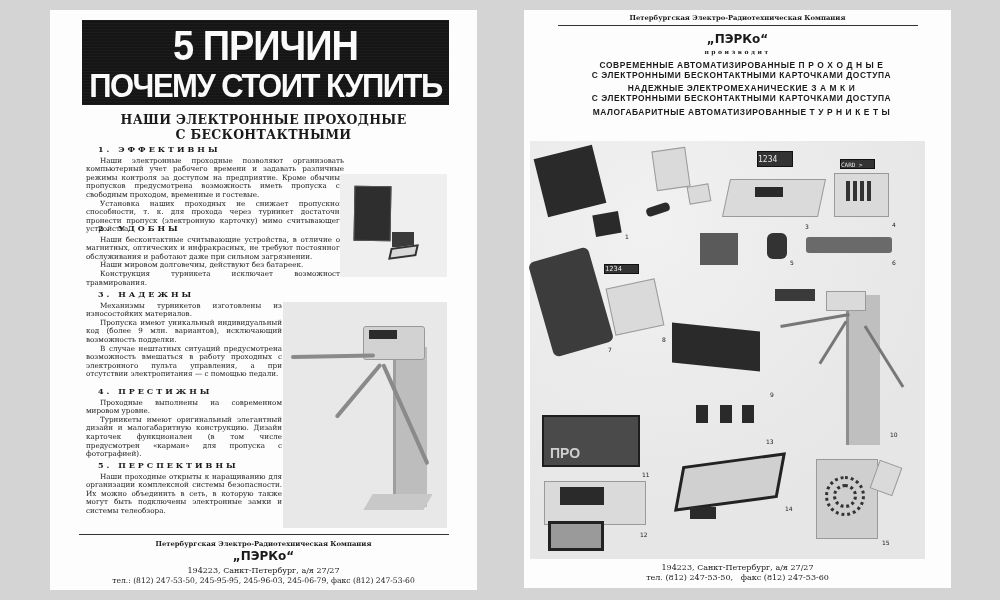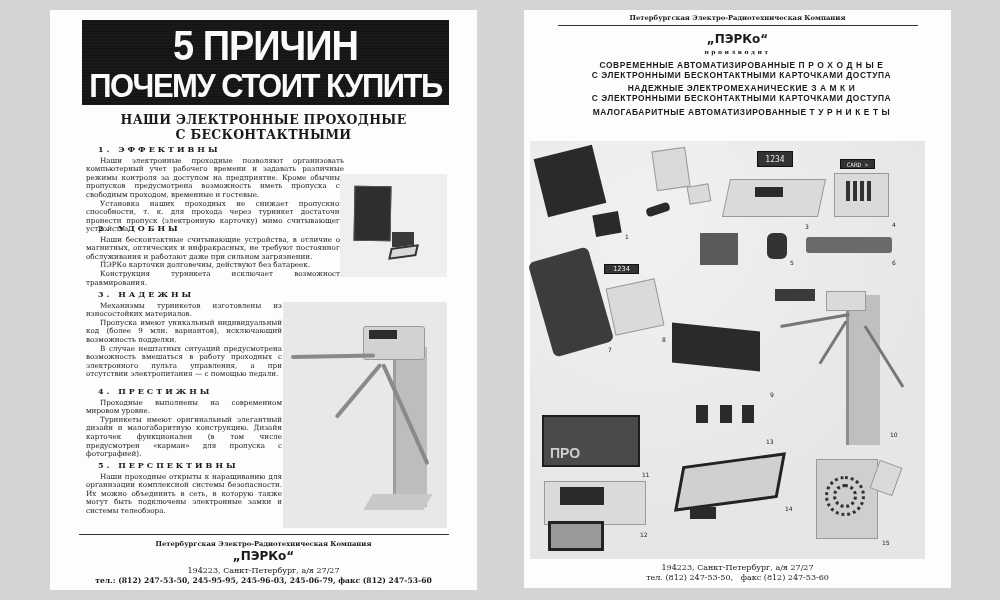--- a/index.html
+++ b/index.html
@@ -46,39 +46,39 @@
   .ts-arm { position: absolute; height: 4px; background: #8a8a8a; border-radius: 2px; transform-origin: 0 50%; }
   #arm-1 { left: 8px; top: 53px; width: 84px; transform: rotate(-1deg); }
   #arm-2 { left: 98px; top: 60px; width: 70px; transform: rotate(130deg); }
   #arm-3 { left: 100px; top: 60px; width: 110px; transform: rotate(66deg); }
 
   .lp-footer { position: absolute; left: 0; right: 0; top: 524px; text-align: center; }
   .lp-footer .rule { margin: 0 auto; width: 370px; height: 1px; background: #333; }
   .lp-footer .company { font-size: 6.8px; font-weight: bold; margin-top: 5px; }
   .lp-footer .brand { font-size: 12px; font-weight: bold; margin-top: 1px; font-family: "DejaVu Sans", sans-serif; }
   .lp-footer .addr { font-size: 8px; margin-top: 3px; }
-  .lp-footer .phones { font-size: 7.6px; margin-top: 1px; font-weight: bold; }
+  .lp-footer .phones { font-size: 7.6px; margin-top: 1px; }
 
   
   .rp-header { position: absolute; left: 0; right: 0; top: 4px; text-align: center; }
   .rp-header .company { font-size: 6.8px; font-weight: bold; }
   .rp-header .rule { margin: 3px auto 0; width: 360px; height: 1px; background: #333; }
   .rp-header .brand { font-size: 12px; font-weight: bold; margin-top: 6px; font-family: "DejaVu Sans", sans-serif; }
   .rp-header .produces { font-size: 6px; letter-spacing: 2.5px; font-weight: bold; margin-top: 2px; }
   .rp-header .line { font-size: 8.4px; font-weight: bold; letter-spacing: 0.6px; line-height: 10px; font-family: "Liberation Sans", sans-serif; }
   .rp-header .group { margin-top: 5px; padding-left: 8px; }
 
   #catalog-photo { position: absolute; left: 6px; top: 131px; width: 395px; height: 418px; background: #ebebeb;
     background-image: radial-gradient(circle at 30% 20%, #f1f1f1 0, #e6e6e6 70%); }
   .item { position: absolute; }
   .num { position: absolute; font-size: 6px; font-family: "DejaVu Sans", sans-serif; color: #222; }
   .dark { background: #2a2a2a; }
   .light { background: #dadada; border: 1px solid #9a9a9a; }
 
-  .display { position: absolute; background: #333; color: #e8e8e8; font-family: "DejaVu Sans Mono", monospace; text-align: center; border: 1px solid #111; }
+  .display { position: absolute; background: #333; color: #e8e8e8; font-family: "DejaVu Sans Mono", monospace; border: 1px solid #111; }
 
   .rp-footer { position: absolute; left: 0; right: 0; top: 553px; text-align: center; font-size: 8px; line-height: 10px; }
 </style>
 </head>
 <body>
 
 <div id="left-page" class="page">
   <div class="banner">
     <div class="line1">5 ПРИЧИН</div>
     <div class="line2">ПОЧЕМУ СТОИТ КУПИТЬ</div>
@@ -91,21 +91,21 @@
 
   <div id="sec-1" class="section">
     <h3>1. ЭФФЕКТИВНЫ</h3>
     <p>Наши электронные проходные позволяют организовать компьютерный учет рабочего времени и задавать различные режимы контроля за доступом на предприятие. Кроме обычных пропусков предусмотрена возможность иметь пропуска со свободным проходом, временные и гостевые.</p>
     <p>Установка наших проходных не снижает пропускной способности, т. к. для прохода через турникет достаточно пронести пропуск (электронную карточку) мимо считывающего устройства.</p>
   </div>
 
   <div id="sec-2" class="section">
     <h3>2. УДОБНЫ</h3>
     <p>Наши бесконтактные считывающие устройства, в отличие от магнитных, оптических и инфракрасных, не требуют постоянного обслуживания и работают даже при сильном загрязнении.</p>
-    <p>ПЭРКо карточки долговечны, действуют без батареек.</p>
+    <p>Наши мировом долговечны, действуют без батареек.</p>
     <p>Конструкция турникета исключает возможность травмирования.</p>
   </div>
 
   <div id="sec-3" class="section">
     <h3>3. НАДЕЖНЫ</h3>
     <p>Механизмы турникетов изготовлены из износостойких материалов.</p>
     <p>Пропуска имеют уникальный индивидуальный код (более 9 млн. вариантов), исключающий возможность подделки.</p>
     <p>В случае нештатных ситуаций предусмотрена возможность вмешаться в работу проходных с электронного пульта управления, а при отсутствии электропитания — с помощью педали.</p>
   </div>
 

